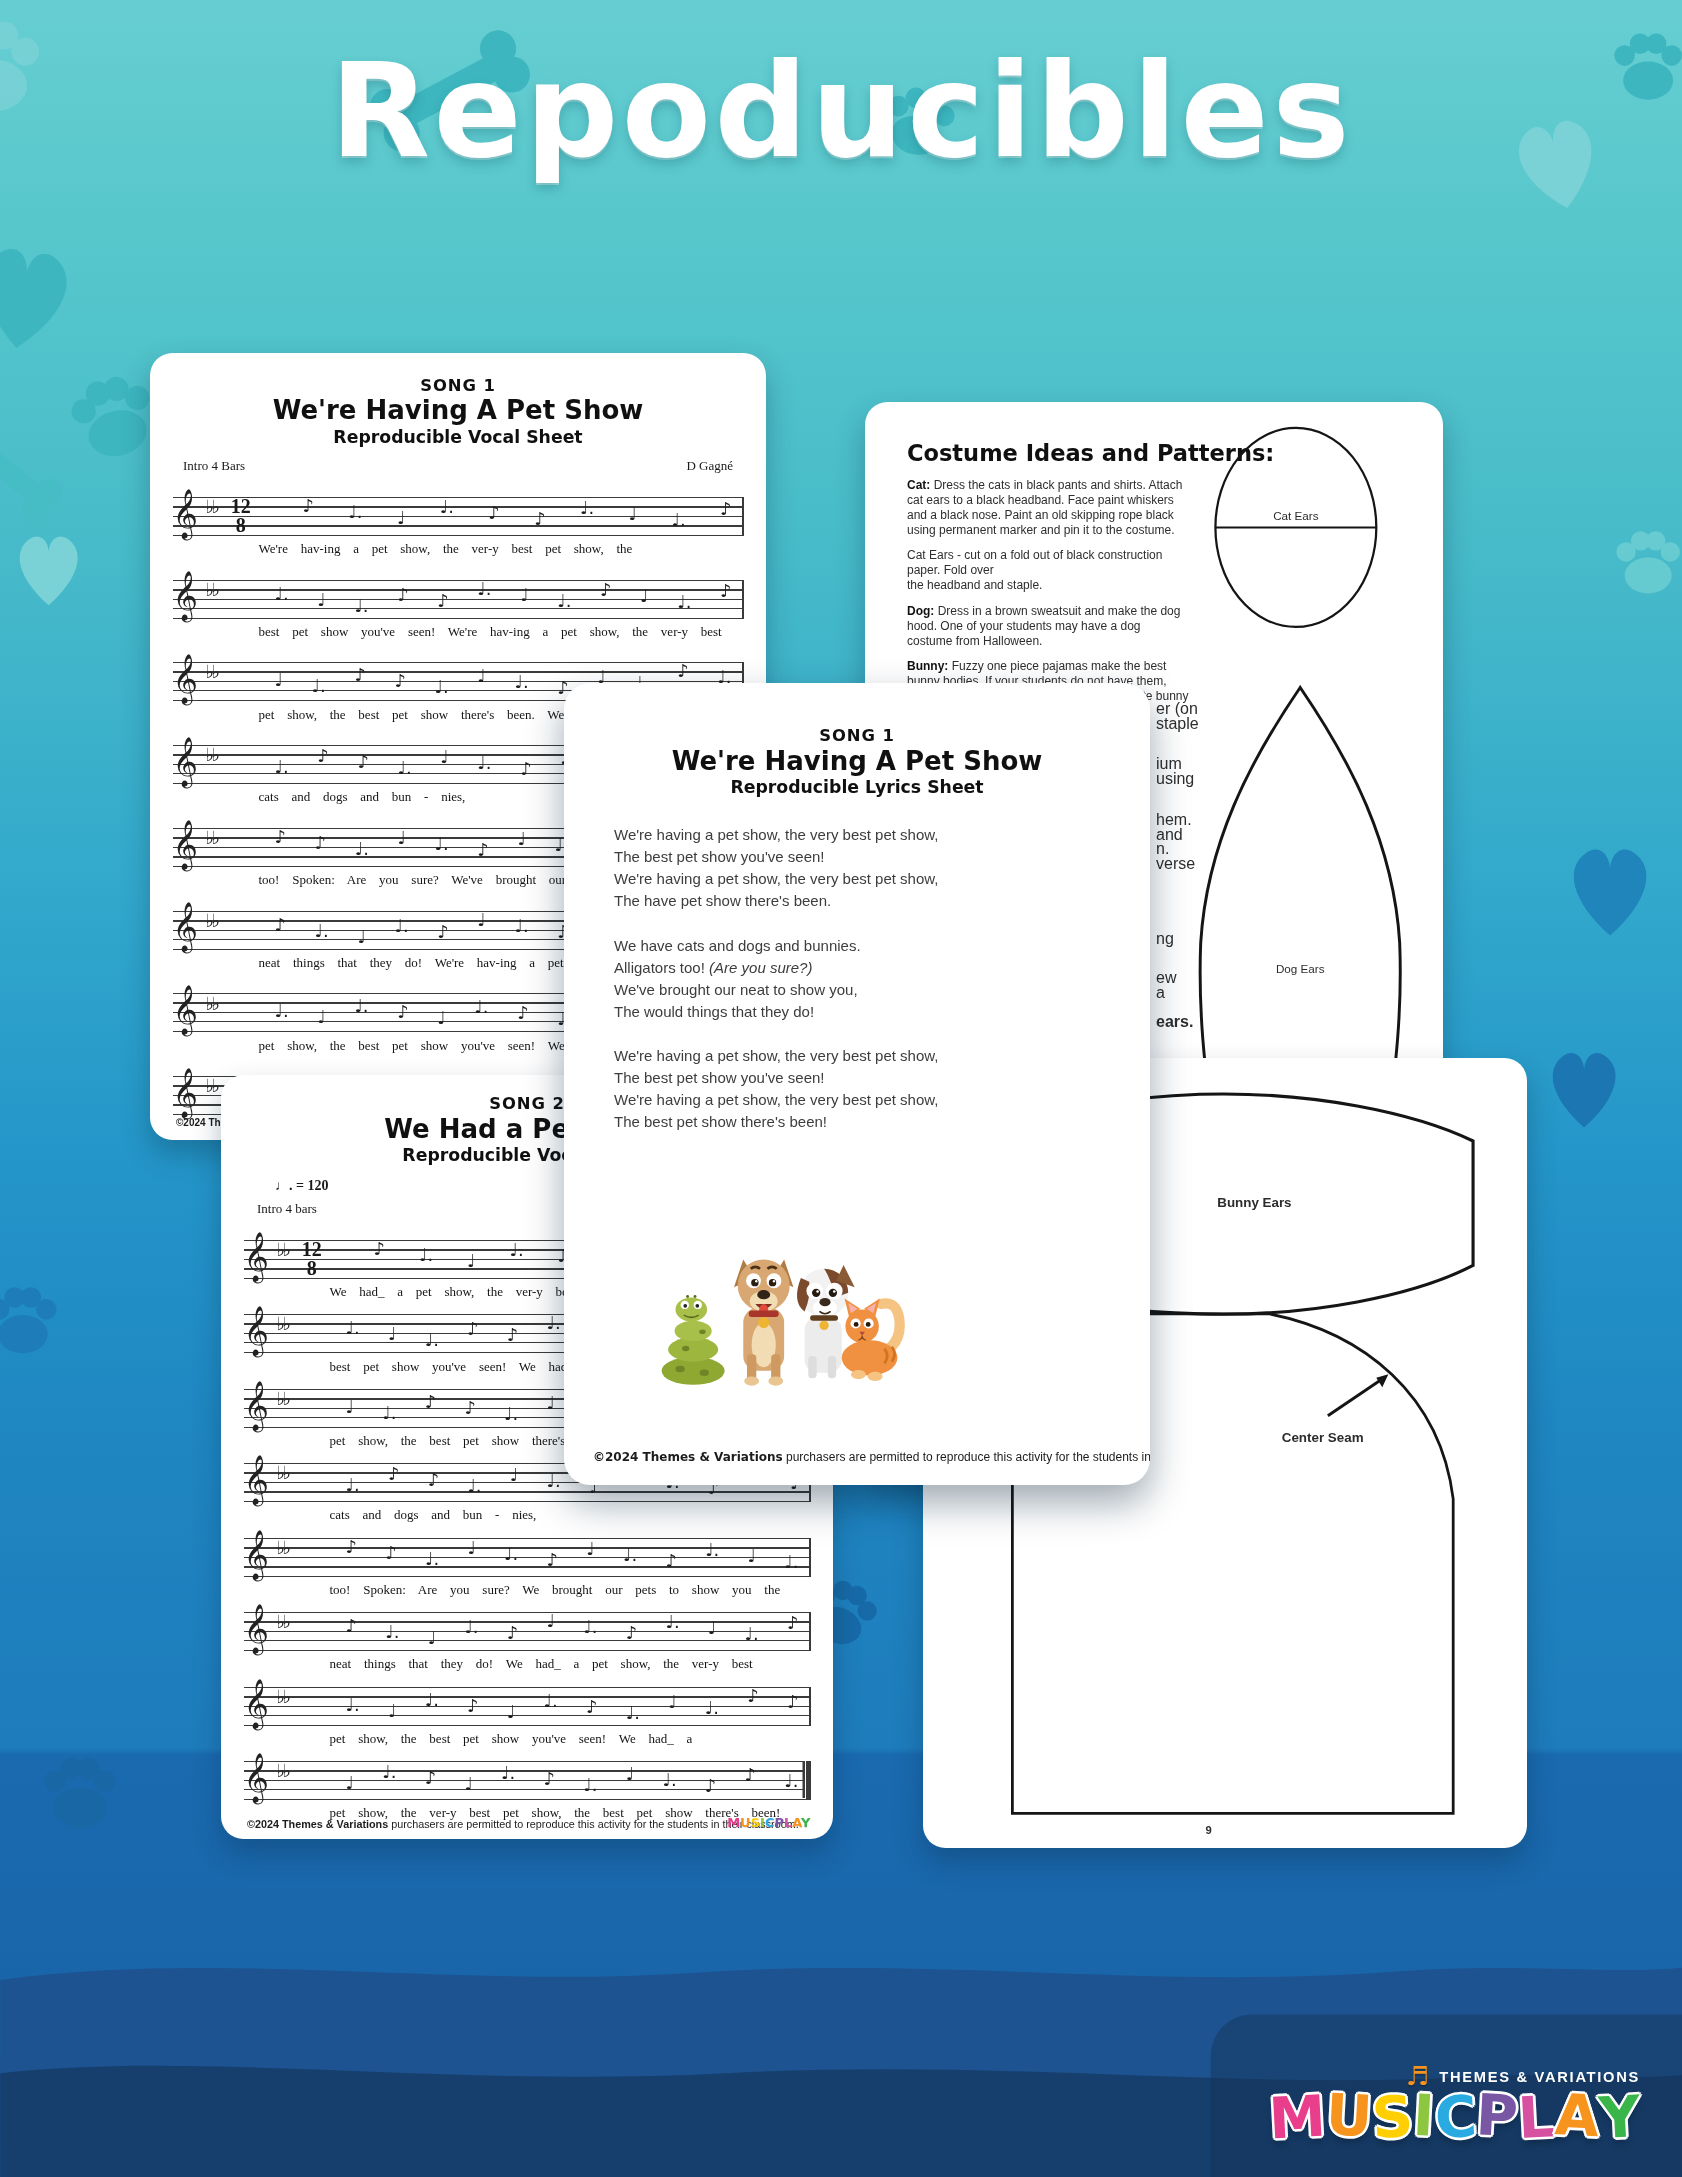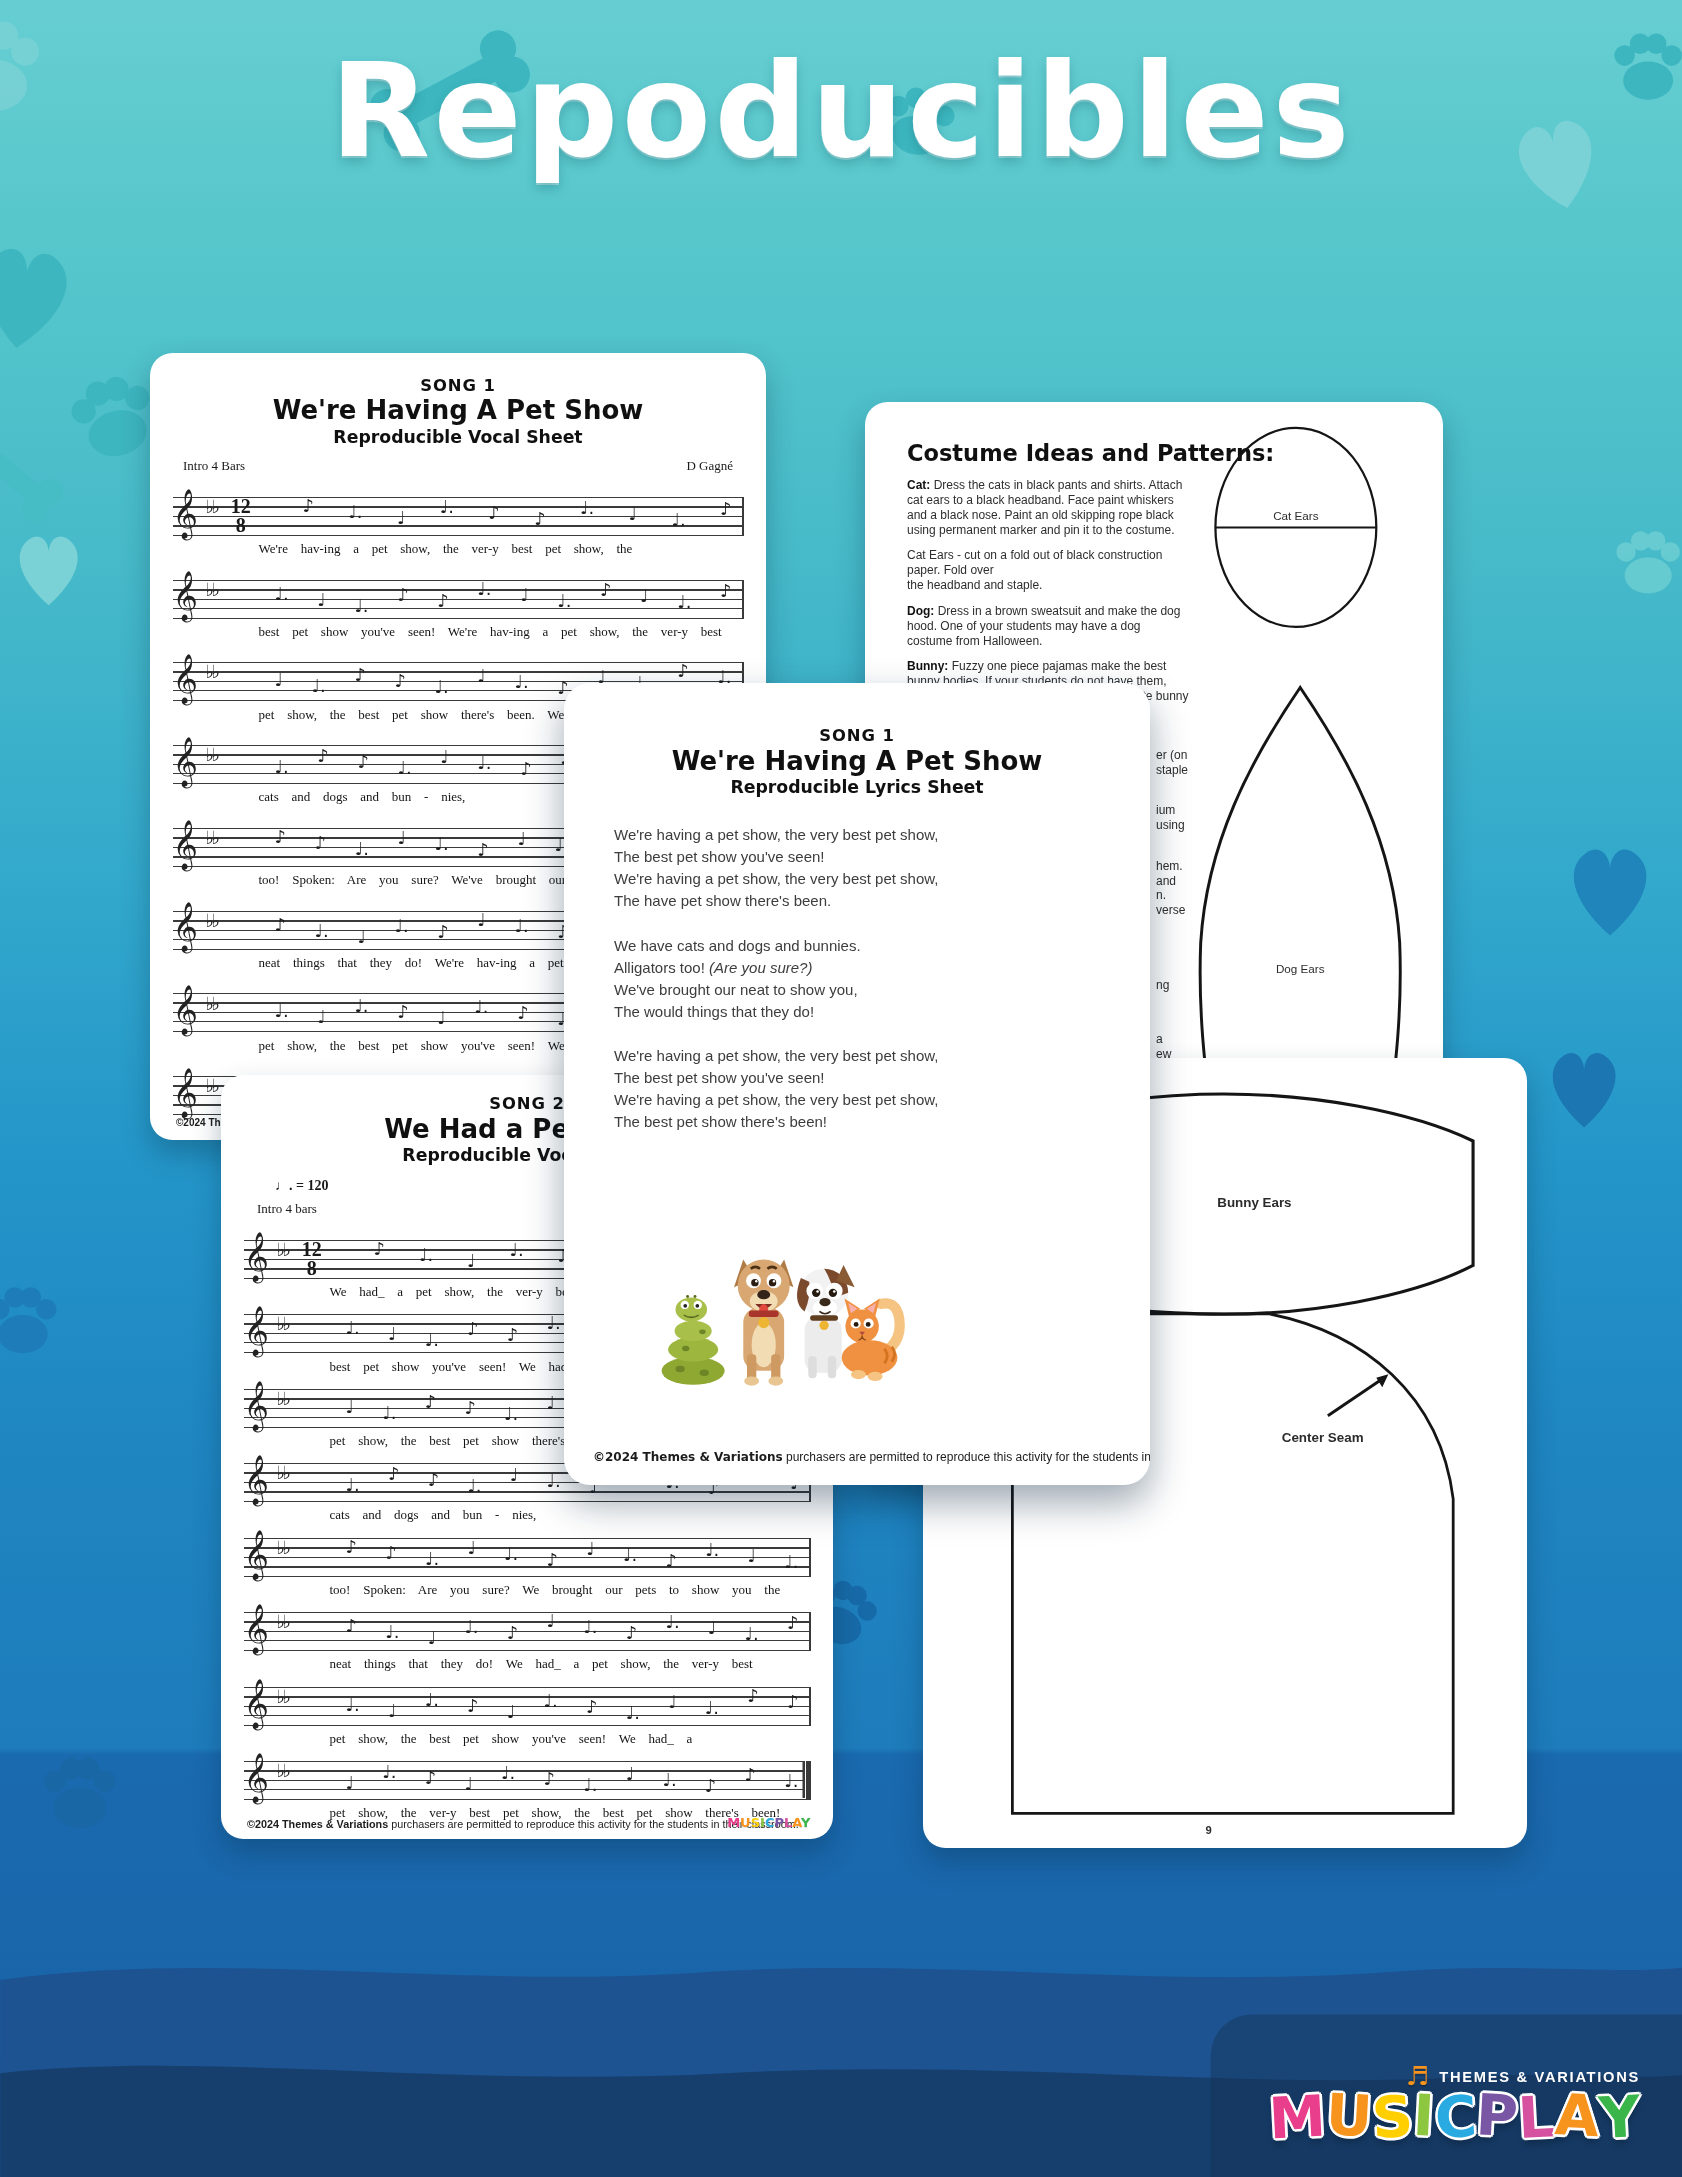--- a/index.html
+++ b/index.html
@@ -59,21 +59,21 @@
   .minilogo{position:absolute;right:22.5px;bottom:8.6px;font-family:"DejaVu Sans",sans-serif;
             font-weight:800;font-size:13px;letter-spacing:0;}
   .minilogo span{text-shadow:0 0.9px 0 rgba(0,0,0,.12);}
   
   .costume-heading{margin:38px 0 0 42px;font-family:"DejaVu Sans",sans-serif;font-weight:800;
                    font-size:22.5px;color:#101010;}
   .costume-paras{position:absolute;left:42px;top:76px;width:282px;}
   .costume-paras p{margin:0 0 10.4px 0;font-size:12px;line-height:15px;color:#2e2e2e;white-space:pre-line;}
   .costume-paras b{color:#111;}
   .fragments{position:absolute;left:291px;top:0;width:95px;}
-  .fragments div{position:absolute;font-size:12px;color:#2e2e2e;white-space:nowrap;margin-top:48px;}
+  .fragments div{position:absolute;font-size:16px;color:#2e2e2e;white-space:nowrap;}
   .overlay-svg{position:absolute;left:0;top:0;}
   
   .stanzas{margin:26px 5px 0 50px;}
   .stanza{margin-bottom:22.5px;}
   .lline{font-size:15px;line-height:22px;color:#3d3d3d;}
   .lline em{font-style:italic;}
   .card-animals{position:absolute;left:86px;top:517px;}
   .card-footer{position:absolute;left:29px;right:24px;bottom:21px;display:flex;
                justify-content:space-between;align-items:flex-end;}
   .card-footer .copy{font-size:12px;color:#1c1c1c;white-space:nowrap;}
@@ -332,21 +332,21 @@
       <div style="top: 298px;">er (on</div>
       <div style="top: 313px;">staple</div>
       <div style="top: 353px;">ium</div>
       <div style="top: 368px;">using</div>
       <div style="top: 409px;">hem.</div>
       <div style="top: 424px;">and</div>
       <div style="top: 438px;">n.</div>
       <div style="top: 453px;">verse</div>
       <div style="top: 528px;">ng</div>
       <div style="top: 582px;">a</div>
-      <div style="top: 597px;">ew</div>
+      <div style="top: 567px;">ew</div>
       <div style="top: 611px; font-weight: bold;">ears.</div>
     </div>
   <svg class="overlay-svg" width="578" height="1077" viewBox="0 0 668 1245">
     <ellipse cx="498" cy="145" rx="93" ry="115" fill="none" stroke="#151515" stroke-width="2.6"></ellipse>
     <line x1="405" y1="145" x2="591" y2="145" stroke="#151515" stroke-width="2.2"></line>
     <text x="498" y="136" text-anchor="middle" font-size="13.5" fill="#2c2c2c">Cat Ears</text>
     <path d="M503,330 C445,415 395,510 388,625 C385,700 392,770 404,850 L602,850 C614,770 621,700 618,625 C611,510 561,415 503,330 Z" fill="none" stroke="#151515" stroke-width="3.4"></path>
     <text x="503" y="660" text-anchor="middle" font-size="13.5" fill="#2c2c2c">Dog Ears</text>
   </svg>
 </div>

